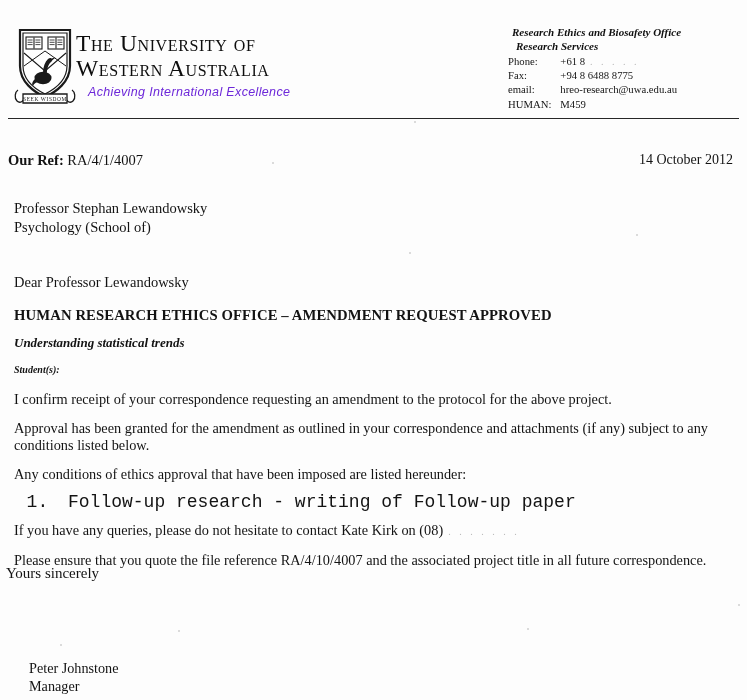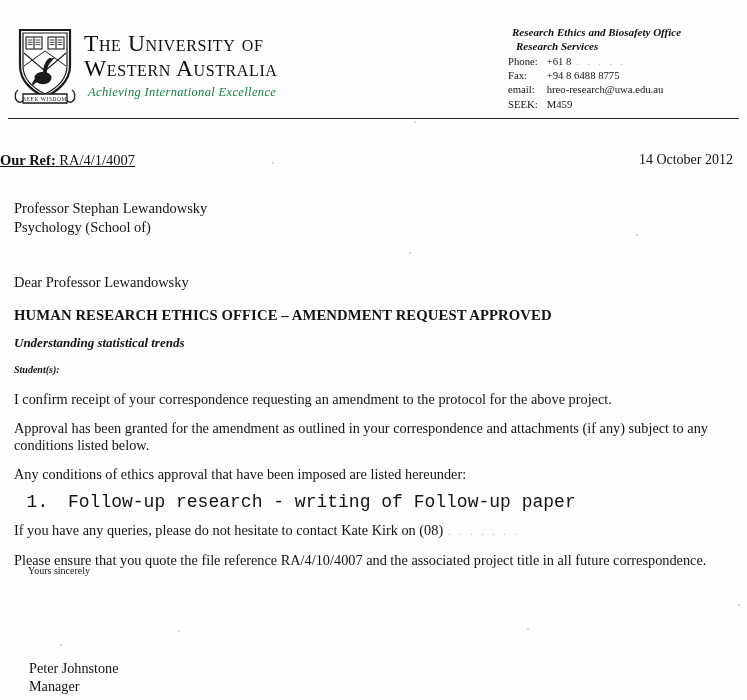--- a/index.html
+++ b/index.html
@@ -30,42 +30,42 @@
     position: absolute;
     left: 12px;
     top: 26px;
     width: 66px;
     height: 84px;
   }
   #crest svg { display: block; width: 66px; height: 84px; }
 
   #uni-name {
     position: absolute;
-    left: 84px;
+    left: 76px;
     top: 31px;
     width: 300px;
   }
   .uni-line {
     font-family: "Liberation Serif", "DejaVu Serif", serif;
     font-size: 23.5px;
     line-height: 25px;
     letter-spacing: 0.6px;
     font-variant: small-caps;
     color: #0d0d0d;
     white-space: nowrap;
   }
   #uni-tagline {
     position: absolute;
     left: 88px;
     top: 85px;
-    font-family: Liberation Serif, serif;
+    font-family: Liberation Sans, sans-serif;
     font-style: italic;
     font-size: 12.5px;
     letter-spacing: 0.35px;
-    color: #15803d;
+    color: #6d28d9;
     white-space: nowrap;
   }
 
   #office-block {
     position: absolute;
     left: 512px;
     top: 26px;
     width: 225px;
   }
   .office-title {
@@ -111,25 +111,24 @@
 
   
   #body-area {
     position: absolute;
     left: 0;
     top: 119px;
     width: 747px;
   }
   .row-ref {
     position: absolute;
-    left: 0;
+    left: 8px;
     top: 33px;
     font-size: 14.5px;
     white-space: nowrap;
-    text-decoration: underline;
   }
   .row-ref b { font-weight: bold; }
   .row-date {
     position: absolute;
     right: 14px;
     top: 33px;
     font-size: 14px;
     white-space: nowrap;
   }
 
@@ -194,23 +193,23 @@
   }
   ol.conditions li {
     font-size: 18px;
     line-height: 17.6px;
     padding-left: 9px;
     font-family: Liberation Mono, monospace;
   }
 
   #closing {
     position: absolute;
-    left: 28px;
+    left: 6px;
     top: 446px;
-    font-size: 10px;
+    font-size: 15px;
   }
   #signoff {
     position: absolute;
     left: 14px;
     top: 540px;
     font-size: 14.2px;
     line-height: 18px;
     margin-left: 15px;
   }
   #signoff div { white-space: nowrap; }
@@ -299,21 +298,21 @@
         </tr>
         <tr>
           <td class="lbl">Fax:</td>
           <td>+94 8 6488 8775</td>
         </tr>
         <tr>
           <td class="lbl">email:</td>
           <td>hreo-research@uwa.edu.au</td>
         </tr>
         <tr>
-          <td class="lbl">SEEK:</td>
+          <td class="lbl">HUMAN:</td>
           <td>M459</td>
         </tr>
       </tbody>
     </table>
 
     <div id="header-rule"></div>
   </div>
 
   <div id="body-area">
 

